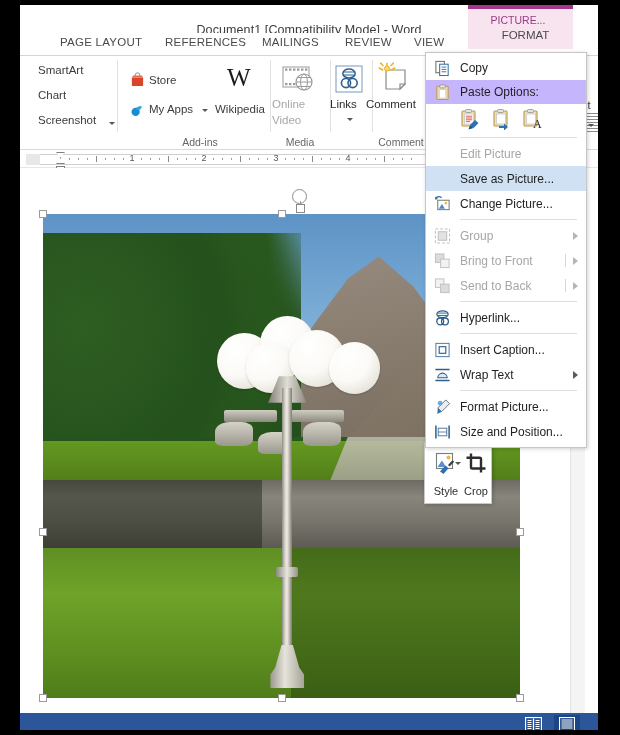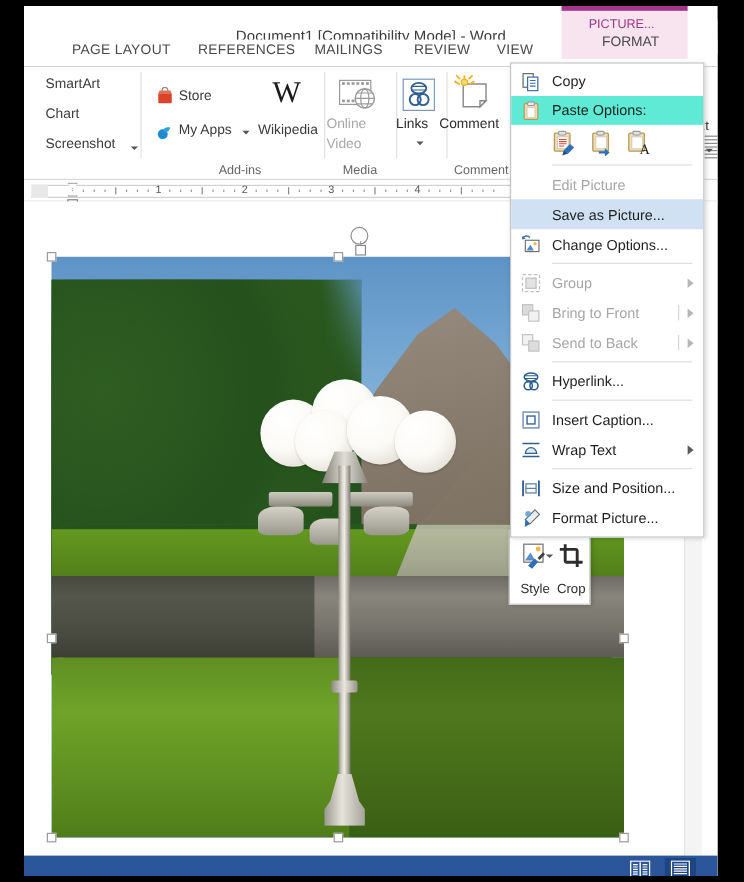--- a/index.html
+++ b/index.html
@@ -484,21 +484,21 @@
     margin: 3px 9px 3px 34px;
   }
   .mhead {
     position: relative;
     height: 24px;
     display: flex;
     align-items: center;
     padding-left: 34px;
     font-size: 12px;
     color: #1f1f1f;
-    background: #5eead4;
+    background: #c4b5fd;
   }
   .paste-row {
     display: flex;
     align-items: center;
     gap: 9px;
     padding: 4px 0 5px 33px;
     height: 30px;
   }
   .paste-btn {
     width: 22px; height: 22px;
@@ -894,21 +894,21 @@
       </div>
 
       <div class="mi">
         <svg class="ico" viewBox="0 0 18 18">
           <rect x="4" y="5" width="12" height="10" fill="#ffffff" stroke="#6d6d6d" stroke-width="1"></rect>
           <circle cx="12.6" cy="8" r="1.4" fill="#f3b63c"></circle>
           <path d="M5 14 L8.5 9 L11.5 14 Z" fill="#4c8ac8"></path>
           <path d="M1.5 3.5 a4 4 0 0 1 6.5 -1" fill="none" stroke="#3b6fa8" stroke-width="1.4"></path>
           <path d="M1 1.2 L1.4 4.4 L4.4 3.6 Z" fill="#3b6fa8"></path>
         </svg>
-        <span>Change Options...</span>
+        <span>Change Picture...</span>
       </div>
 
       <div class="msep"></div>
 
       <div class="mi disabled">
         <svg class="ico" viewBox="0 0 18 18">
           <g stroke="#bfbfbf" stroke-width="1.1" fill="none" stroke-dasharray="3 2">
             <rect x="1.5" y="1.5" width="15" height="15"></rect>
           </g>
           <rect x="4.5" y="4.5" width="9" height="9" fill="#e2e2e2" stroke="#bdbdbd" stroke-width="1"></rect>
@@ -967,35 +967,35 @@
           <path d="M4 12 a5 5 0 0 1 10 0 Z" fill="#dfe9f3" stroke="#2e5f8f" stroke-width="1.1"></path>
         </svg>
         <span>Wrap Text</span>
         <span class="sub-arrow"></span>
       </div>
 
       <div class="msep"></div>
 
       <div class="mi">
         <svg class="ico" viewBox="0 0 18 18">
+          <path d="M12.5 1.5 L16.5 5.5 L8 14 L4 10 Z" fill="#e8eef5" stroke="#6d6d6d" stroke-width="1"></path>
+          <path d="M4 10 L8 14 L3.5 16.5 Z" fill="#2f6fb5"></path>
+          <circle cx="6.5" cy="5" r="2.6" fill="#5b9bd5" opacity=".85"></circle>
+        </svg>
+        <span>Format Picture...</span>
+      </div>
+
+      <div class="mi">
+        <svg class="ico" viewBox="0 0 18 18">
           <line x1="2" y1="2" x2="2" y2="16" stroke="#2e5f8f" stroke-width="1.6"></line>
           <line x1="16" y1="2" x2="16" y2="16" stroke="#2e5f8f" stroke-width="1.6"></line>
           <rect x="4.5" y="5" width="9" height="8" fill="none" stroke="#5d7fa3" stroke-width="1.1"></rect>
           <line x1="4.5" y1="9" x2="13.5" y2="9" stroke="#5d7fa3" stroke-width="1"></line>
         </svg>
         <span>Size and Position...</span>
-      </div>
-
-      <div class="mi">
-        <svg class="ico" viewBox="0 0 18 18">
-          <path d="M12.5 1.5 L16.5 5.5 L8 14 L4 10 Z" fill="#e8eef5" stroke="#6d6d6d" stroke-width="1"></path>
-          <path d="M4 10 L8 14 L3.5 16.5 Z" fill="#2f6fb5"></path>
-          <circle cx="6.5" cy="5" r="2.6" fill="#5b9bd5" opacity=".85"></circle>
-        </svg>
-        <span>Format Picture...</span>
       </div>
     </div>
 
     <div class="statusbar">
       <div class="sb-btn" style="left:500px;">
         <svg width="17" height="15" viewBox="0 0 17 15">
           <rect x="0.5" y="0.5" width="16" height="14" fill="none" stroke="#ffffff" stroke-width="1.2"></rect>
           <line x1="8.5" y1="1.5" x2="8.5" y2="13.5" stroke="#ffffff" stroke-width="1.2"></line>
           <g stroke="#ffffff" stroke-width="1">
             <line x1="2.5" y1="3.5" x2="6.5" y2="3.5"></line>

